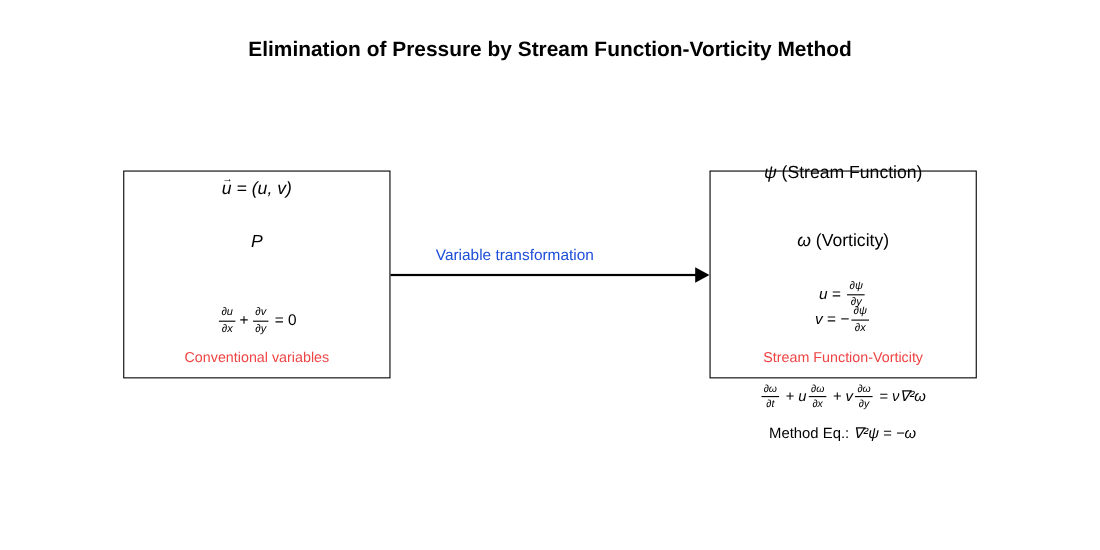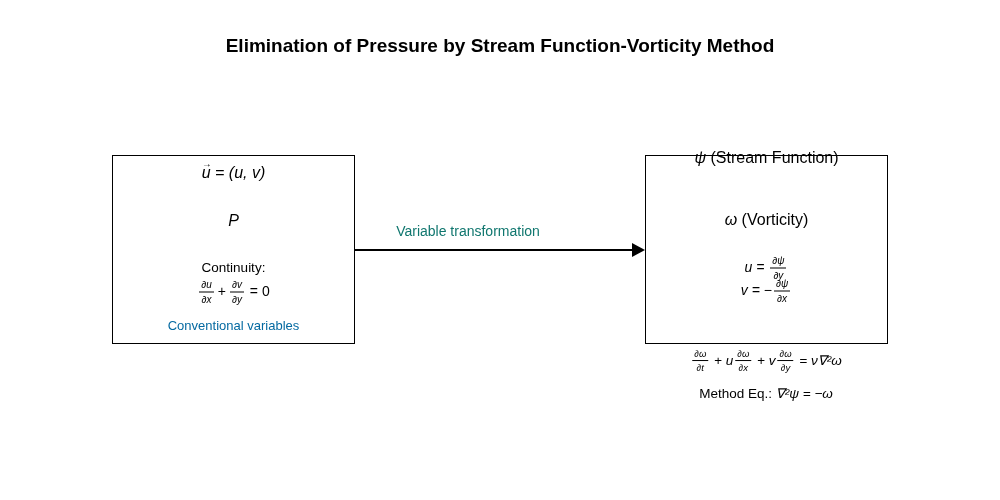--- a/index.html
+++ b/index.html
@@ -17,21 +17,21 @@
   }
   .box-left  { left:112px; top:155px; }
   .box-right { left:645px; top:155px; }
   .line {
     position:absolute; left:0; width:100%; text-align:center;
     transform:translateY(-50%); white-space:nowrap; line-height:1.15;
   }
   .fs-big   { font-size:16px; }
   .fs-med   { font-size:13.5px; }
   .math     { font-style:italic; }
-  .caption  { font-size:13px; color:#0369a1; font-style:normal; }
+  .caption  { font-size:13px; color:#ef4444; font-style:normal; }
 
   
   .vec-wrap { position:relative; display:inline-block; font-style:italic; }
   .vec-arrow {
     position:absolute; top:-0.62em; left:58%; transform:translateX(-50%);
     font-size:0.6em; font-style:normal; letter-spacing:0;
   }
 
   
   .frac {
@@ -46,21 +46,21 @@
   .op { margin:0 2px; }
 
   
   .arrow-line { position:absolute; left:355px; top:248.6px; width:281px; height:2.6px; background:#000; }
   .arrow-head {
     position:absolute; left:632px; top:243px; width:0; height:0;
     border-left:13px solid #000; border-top:7px solid transparent; border-bottom:7px solid transparent;
   }
   .arrow-label {
     position:absolute; top:231px; left:0; width:936px; text-align:center;
-    transform:translateY(-50%); font-size:14px; color:#0f766e;
+    transform:translateY(-50%); font-size:14px; color:#1d4ed8;
   }
 
   
   .annot {
     position:absolute; transform:translate(-50%,-50%); white-space:nowrap;
     font-size:13.5px; text-align:center;
   }
   .annot-vt      { left:766px; top:361px; }
   .annot-poisson { left:766px; top:393px; }
 </style>
@@ -69,21 +69,20 @@
 
 <div class="canvas">
 
   <div class="title">Elimination of Pressure by Stream Function-Vorticity Method</div>
 
   <div class="box box-left">
     <div class="line fs-big" style="top:17px;">
       <span class="vec-wrap"><span class="vec-arrow">→</span><span>u</span></span><span class="math"> = (u, v)</span>
     </div>
     <div class="line fs-big math" style="top:65px;">P</div>
-    <div class="line fs-med" style="top:112px;">Continuity:</div>
     <div class="line eqline" style="top:136px;">
       <span class="frac frac-10">
           <span class="num">∂u</span>
           <span class="den">∂x</span>
         </span><span class="op">+</span><span class="frac frac-10">
           <span class="num">∂v</span>
           <span class="den">∂y</span>
         </span>
       <span>= 0</span>
     </div>
@@ -106,20 +105,21 @@
           <span class="num">∂ψ</span>
           <span class="den">∂y</span>
         </span>
     </div>
     <div class="line eqline" style="top:135px;">
       <span class="math">v = −</span><span class="frac frac-10">
           <span class="num">∂ψ</span>
           <span class="den">∂x</span>
         </span>
     </div>
+    <div class="line caption" style="top:170px;">Stream Function-Vorticity</div>
   </div>
 
   <div class="annot annot-vt">
     <span class="frac frac-95">
         <span class="num">∂ω</span>
         <span class="den">∂t</span>
       </span><span class="math"> + u</span><span class="frac frac-95">
         <span class="num">∂ω</span>
         <span class="den">∂x</span>
       </span><span class="math"> + v</span><span class="frac frac-95">

